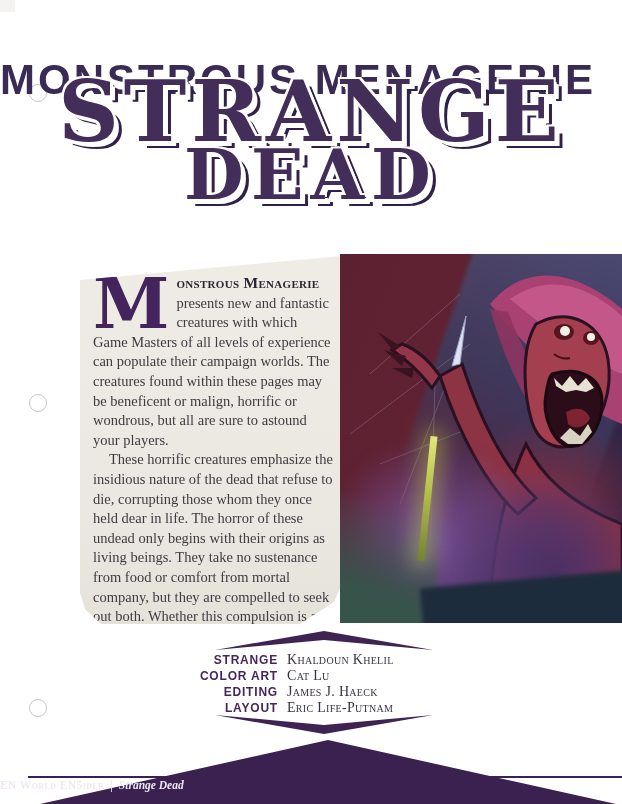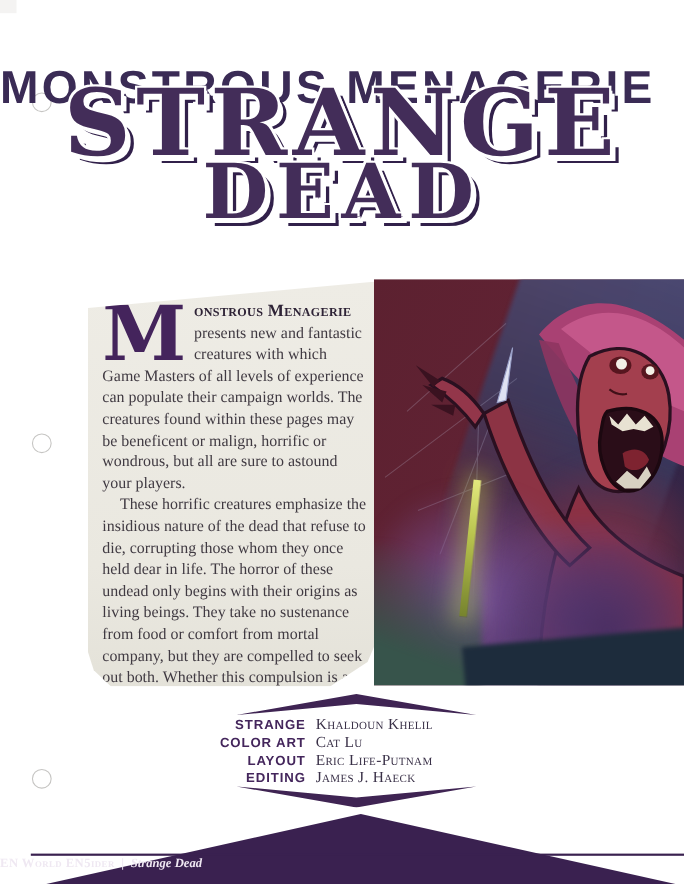--- a/index.html
+++ b/index.html
@@ -157,26 +157,26 @@
   <div class="credits">
     <div class="credit-row">
       <span class="credit-role">STRANGE</span>
       <span class="credit-name">Khaldoun Khelil</span>
     </div>
     <div class="credit-row">
       <span class="credit-role">COLOR ART</span>
       <span class="credit-name">Cat Lu</span>
     </div>
     <div class="credit-row">
+      <span class="credit-role">EDITING</span>
+      <span class="credit-name">James J. Haeck</span>
+    </div>
+    <div class="credit-row">
       <span class="credit-role">LAYOUT</span>
       <span class="credit-name">Eric Life-Putnam</span>
-    </div>
-    <div class="credit-row">
-      <span class="credit-role">EDITING</span>
-      <span class="credit-name">James J. Haeck</span>
     </div>
   </div>
 
   <svg class="rule rule-bottom" viewBox="0 0 218 20">
     <polygon points="0,1 109,20 218,1 109,11" fill="#3f2453"></polygon>
   </svg>
 
   <svg class="mountain" viewBox="0 0 622 66">
     <polygon points="328,2 616,66 40,66" fill="#3a2150"></polygon>
   </svg>

